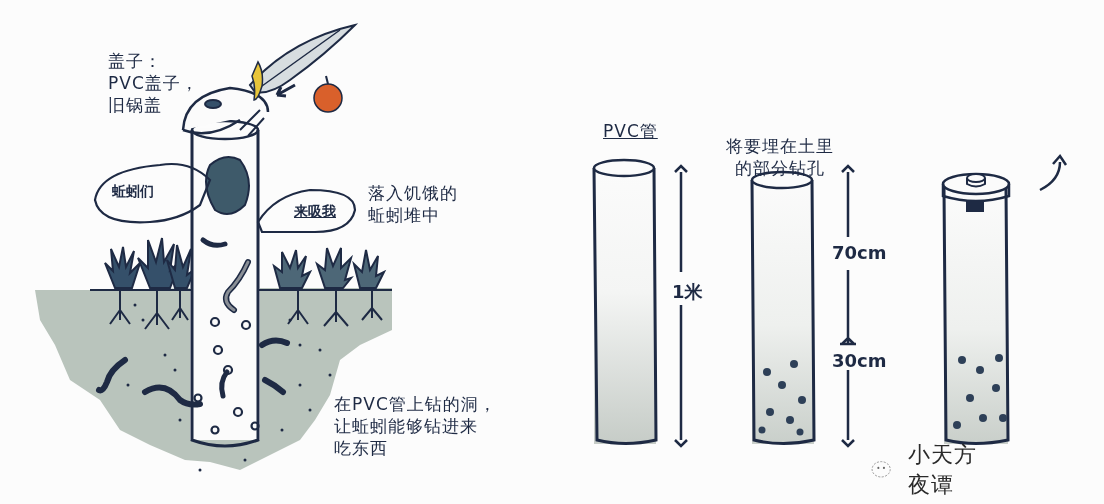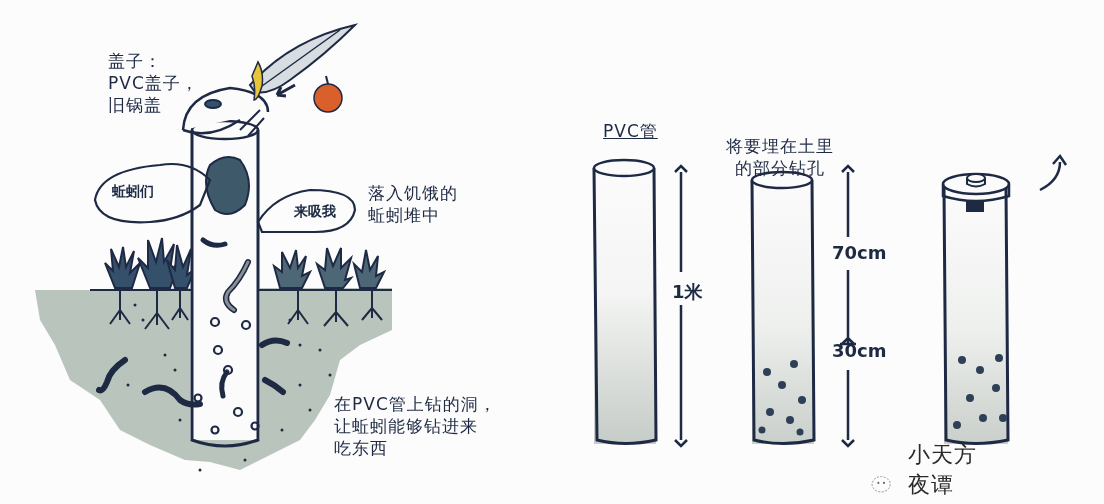--- a/index.html
+++ b/index.html
@@ -2,21 +2,21 @@
 <html><head>
 <meta charset="utf-8">
 <style>
   html,body{margin:0;padding:0;background:#fcfcfc;}
   body{width:1104px;height:504px;position:relative;overflow:hidden;font-family:"DejaVu Sans",sans-serif;color:#1e2a44;}
   #stage{position:absolute;left:0;top:0;width:988px;height:504px;}
   .lbl{position:absolute;font-size:17px;line-height:22px;color:#1e2a44;white-space:pre;letter-spacing:1px;}
   .lbl.center{text-align:center;}
   .bubble-text{position:absolute;font-size:14px;font-weight:bold;color:#1e2a44;letter-spacing:0px;}
   .measure{position:absolute;font-size:18px;color:#1e2a44;font-weight:bold;}
-  .watermark{position:absolute;left:870px;top:440px;display:flex;align-items:flex-end;gap:10px;}
+  .watermark{position:absolute;left:870px;top:440px;display:flex;align-items:center;gap:10px;}
   .watermark .wm-text{font-size:22px;color:#2a2a2a;letter-spacing:1px;}
 </style>
 </head>
 <body>
 
 <div id="stage">
   <svg width="1104" height="504" viewBox="0 0 1104 504" style="position:absolute;left:0;top:0;">
     <defs>
       <linearGradient id="pipeGrad" x1="0" y1="0" x2="0" y2="1">
         <stop offset="0" stop-color="#fbfbfb"></stop>
@@ -167,33 +167,33 @@
         <circle cx="1003" cy="418" r="4"></circle>
           <circle cx="957" cy="425" r="4"></circle>
       </g>
     </g>
   </svg>
 
   <div class="lbl" style="left:108px;top:50px;">盖子：
 PVC盖子，
 旧锅盖</div>
   <div class="bubble-text" style="left:112px;top:183px;">蚯蚓们</div>
-  <div class="bubble-text" style="left:294px;top:203px;">来吸我</div>
+  <div class="bubble-text" style="left:294px;top:203px;text-decoration:underline;">来吸我</div>
   <div class="lbl" style="left:334px;top:393px;">在PVC管上钻的洞，
 让蚯蚓能够钻进来
 吃东西</div>
   <div class="lbl" style="left:368px;top:182px;">落入饥饿的
 蚯蚓堆中</div>
 
   <div class="lbl" style="left:603px;top:120px;text-decoration:underline;">PVC管</div>
   <div class="measure" style="left:672px;top:280px;text-align:right;">1米</div>
   <div class="lbl center" style="left:726px;top:110px;margin-top:25px;">将要埋在土里
 的部分钻孔</div>
   <div class="measure" style="left:832px;top:242px;">70cm</div>
-  <div class="measure" style="left:832px;top:340px;">30cm</div>
+  <div class="measure" style="left:832px;top:350px;">30cm</div>
 
   <div class="watermark">
     <svg width="40" height="30" viewBox="0 0 40 30">
       <ellipse cx="16" cy="14" rx="13" ry="11" fill="none" stroke="#888" stroke-width="1.2" stroke-dasharray="3 2"></ellipse>
       <circle cx="12" cy="12" r="1.5" fill="#666"></circle>
         <circle cx="20" cy="12" r="1.5" fill="#666"></circle>
     </svg>
     <span class="wm-text">小天方夜谭</span>
   </div>
 </div>

